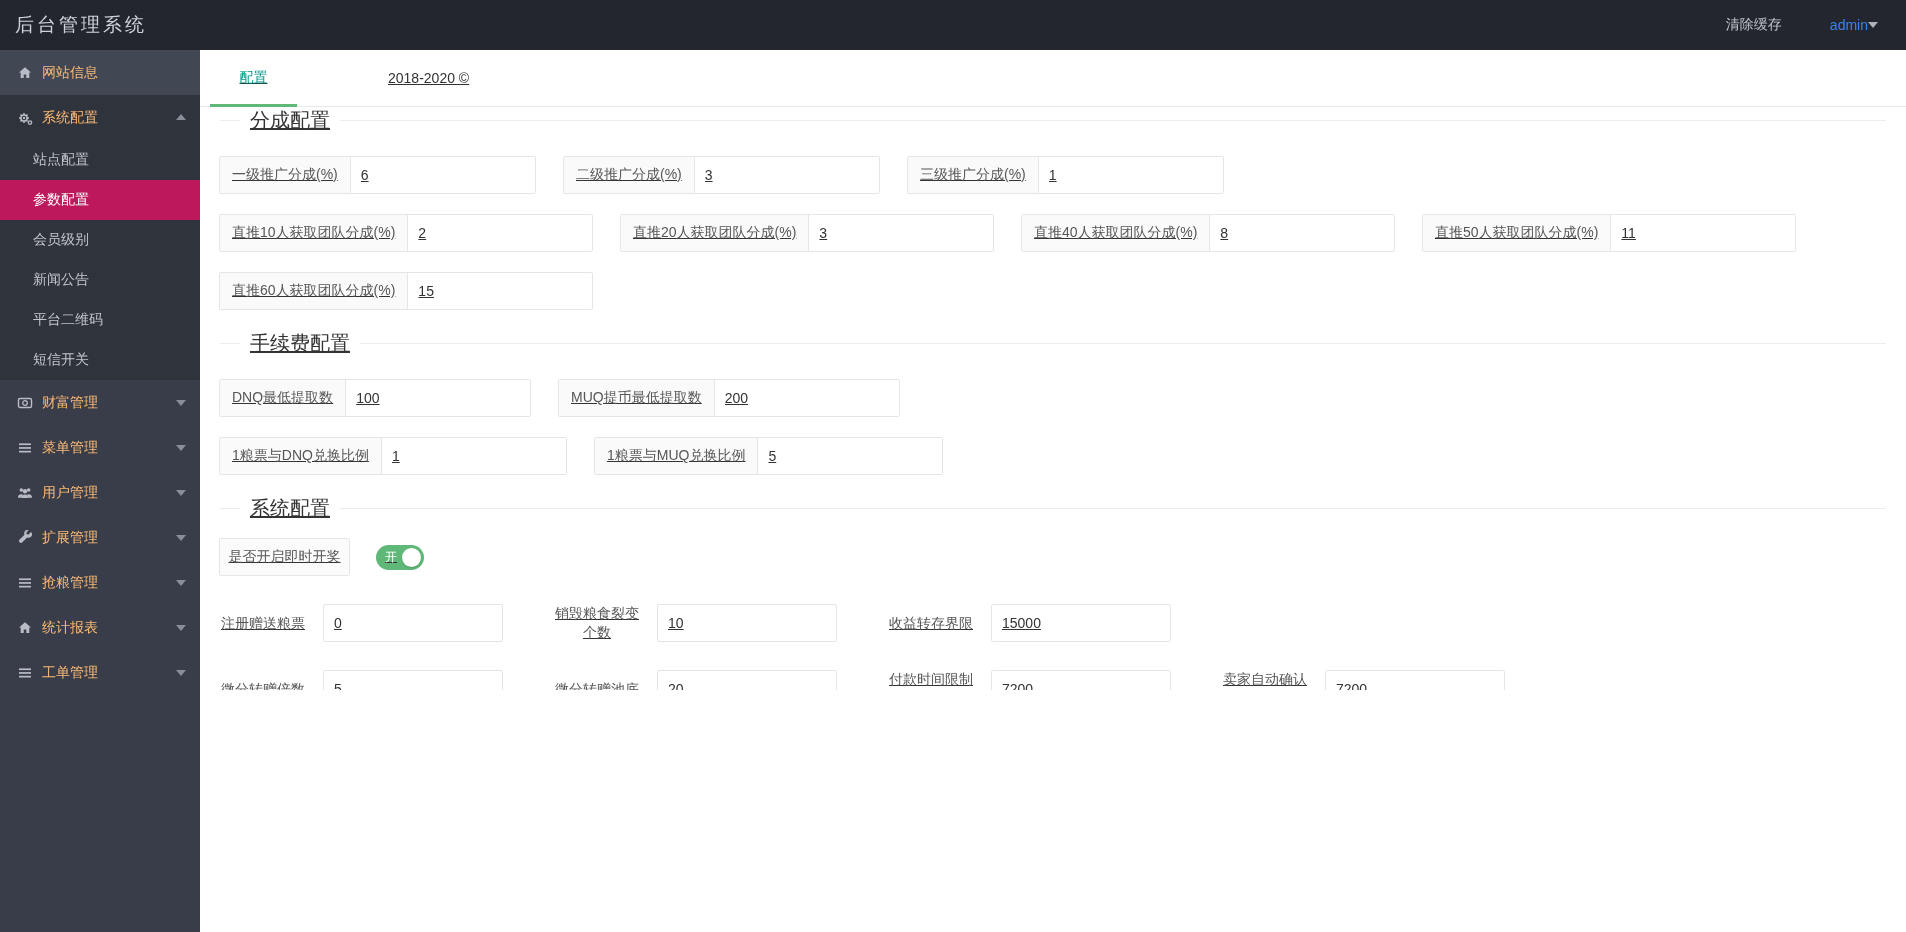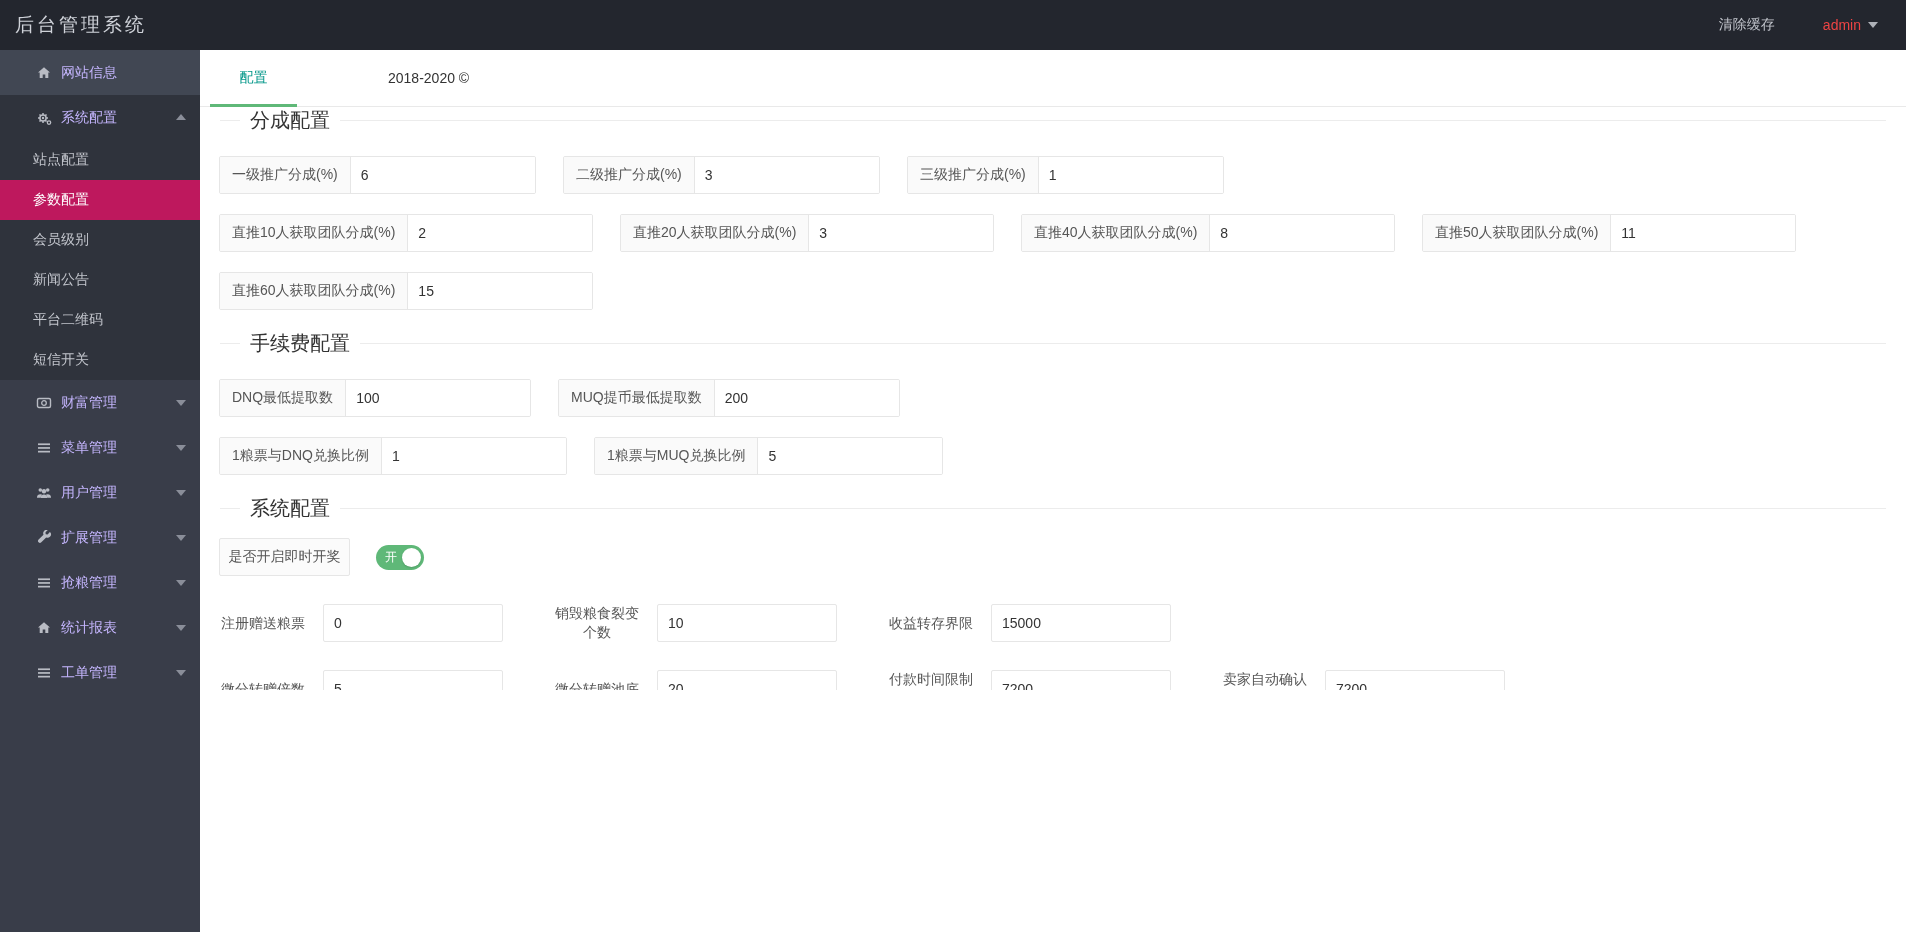--- a/index.html
+++ b/index.html
@@ -5,43 +5,43 @@
   * { margin:0; padding:0; box-sizing:border-box; }
   html,body { width:1906px; height:932px; overflow:hidden; background:#fff;
     font-family:"Liberation Sans","DejaVu Sans",sans-serif; font-size:14px; color:#333; }
 
   
   .header { position:fixed; top:0; left:0; width:1906px; height:50px; background:#23262e;
     display:flex; align-items:center; justify-content:space-between; z-index:30; }
   .header-title { color:#cfd2d9; font-size:19px; letter-spacing:3px; padding-left:15px; }
   .header-right { display:flex; align-items:center; gap:48px; padding-right:28px; }
   .header-link { color:#c2c5cc; font-size:14px; cursor:pointer; }
-  .header-user { color:#ef4444; font-size:14px; cursor:pointer; display:flex; align-items:center; gap:7px; }
+  .header-user { color:#3b82f6; font-size:14px; cursor:pointer; display:flex; align-items:center; }
   .caret-down { width:0; height:0; border-left:5px solid transparent; border-right:5px solid transparent;
     border-top:6px solid #aeb1b8; display:inline-block; }
 
   
   .sidebar { position:fixed; top:50px; left:0; width:200px; height:882px; background:#393d49; z-index:20; }
   .side-title { height:50px; display:flex; align-items:center; padding-left:20px;
     color:#dfe1e6; font-size:14px; border-bottom:1px solid #2f333e; }
-  .nav-item { position:relative; height:45px; display:flex; align-items:center; padding-left:36px;
-    color:#c4b5fd; cursor:pointer; }
+  .nav-item { position:relative; height:45px; display:flex; align-items:center; padding-left:17px;
+    color:#fdba74; cursor:pointer; }
   .nav-item.site-info { background:#414753; }
   .nav-item.expanded { background:#2f333c; }
   .nav-item .nav-icon { width:16px; height:16px; margin-right:9px; flex:0 0 16px; display:inline-block; }
   .nav-arrow { position:absolute; right:14px; top:50%; margin-top:-3px; width:0; height:0;
     border-left:5px solid transparent; border-right:5px solid transparent; }
   .nav-arrow.down { border-top:6px solid #8a8e99; }
   .nav-arrow.up { border-bottom:6px solid #8a8e99; margin-top:-4px; }
   .submenu { background:#2f333c; }
   .sub-item { height:40px; display:flex; align-items:center; padding-left:33px; color:#c2c5cc; cursor:pointer; }
   .sub-item.active { background:#be185d; color:#fff; }
 
   
-  .content { position:absolute; top:50px; left:200px; width:1706px; height:640px; background:#fff; overflow:hidden; }
+  .content { position:absolute; top:50px; left:200px; width:1706px; height:640px; background:#fff; overflow:hidden;text-decoration:underline; }
   .tabbar { height:57px; border-bottom:1px solid #e9e9e9; display:flex; align-items:center; position:relative; }
   .tab { position:relative; height:100%; width:87px; margin-left:10px; display:flex; align-items:center;
     justify-content:center; color:#009688; font-size:14px; cursor:pointer; }
   .tab .tab-line { position:absolute; left:0; bottom:-1px; width:100%; height:3px; background:#5fb878; }
   .tab-copyright { margin-left:91px; color:#333; font-size:14px; }
 
   .form-wrap { padding:0 15px; }
   fieldset.lay-field { border:none; border-top:1px solid #ececec; margin:0 5px; }
   fieldset.lay-field legend { margin-left:20px; padding:0 10px; font-size:20px; color:#333; font-weight:400; }
   .fs-commission { margin-top:58px; }

